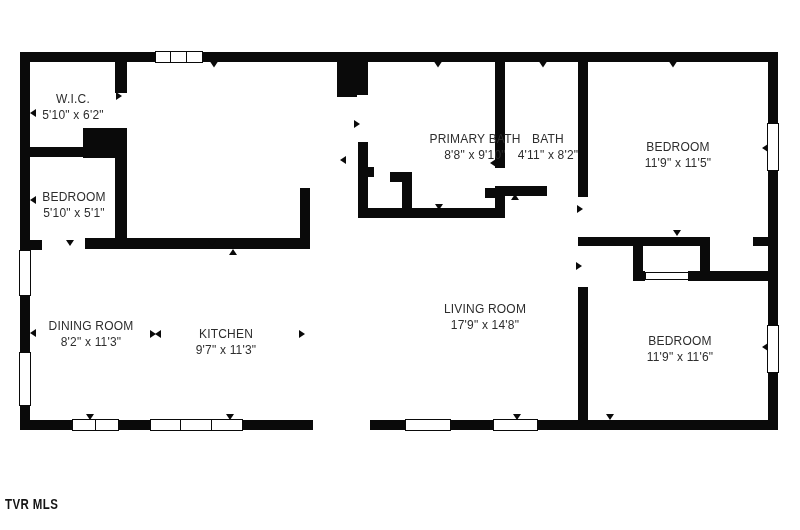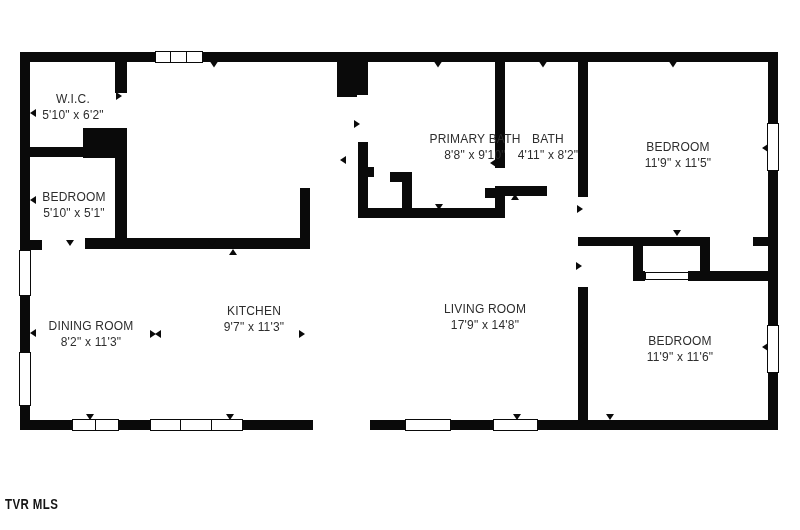--- a/index.html
+++ b/index.html
@@ -151,21 +151,21 @@
     <span class="room-dims">4'11" x 8'2"</span>
   </div>
   <div class="room-label" style="left:678px;top:155px;">
     <span class="room-name">BEDROOM</span>
     <span class="room-dims">11'9" x 11'5"</span>
   </div>
   <div class="room-label" style="left:91px;top:334px;">
     <span class="room-name">DINING ROOM</span>
     <span class="room-dims">8'2" x 11'3"</span>
   </div>
-  <div class="room-label" style="left:226px;top:319px;margin-left:28px;">
+  <div class="room-label" style="left:226px;top:342px;">
     <span class="room-name">KITCHEN</span>
     <span class="room-dims">9'7" x 11'3"</span>
   </div>
   <div class="room-label" style="left:445px;top:317px;margin-left:40px;">
     <span class="room-name">LIVING ROOM</span>
     <span class="room-dims">17'9" x 14'8"</span>
   </div>
   <div class="room-label" style="left:680px;top:349px;">
     <span class="room-name">BEDROOM</span>
     <span class="room-dims">11'9" x 11'6"</span>

